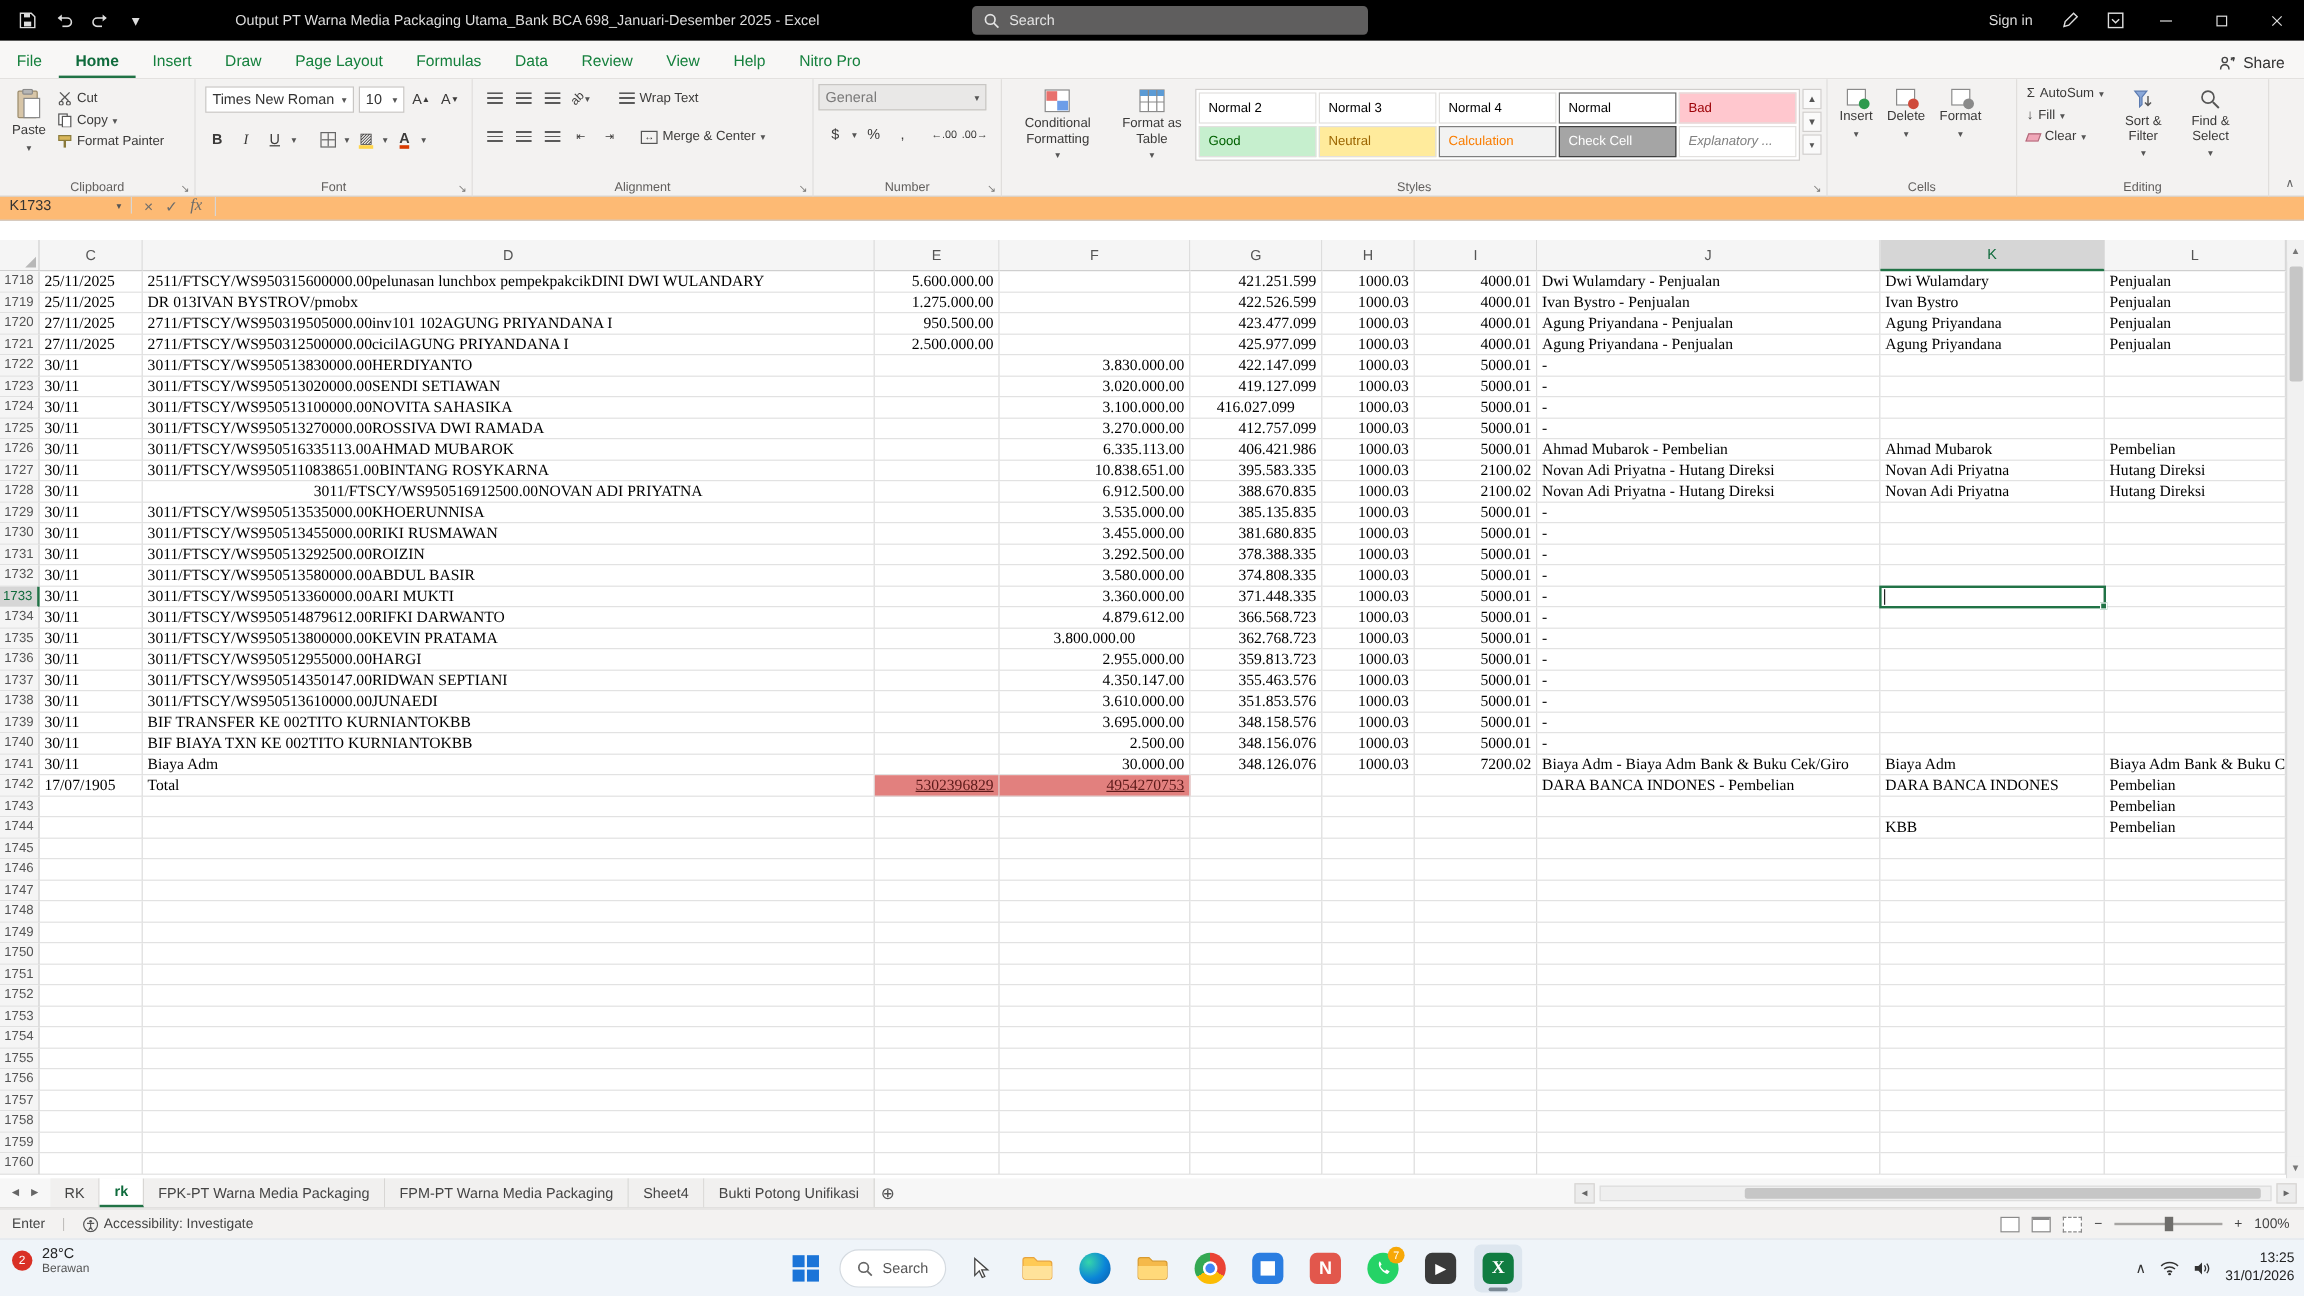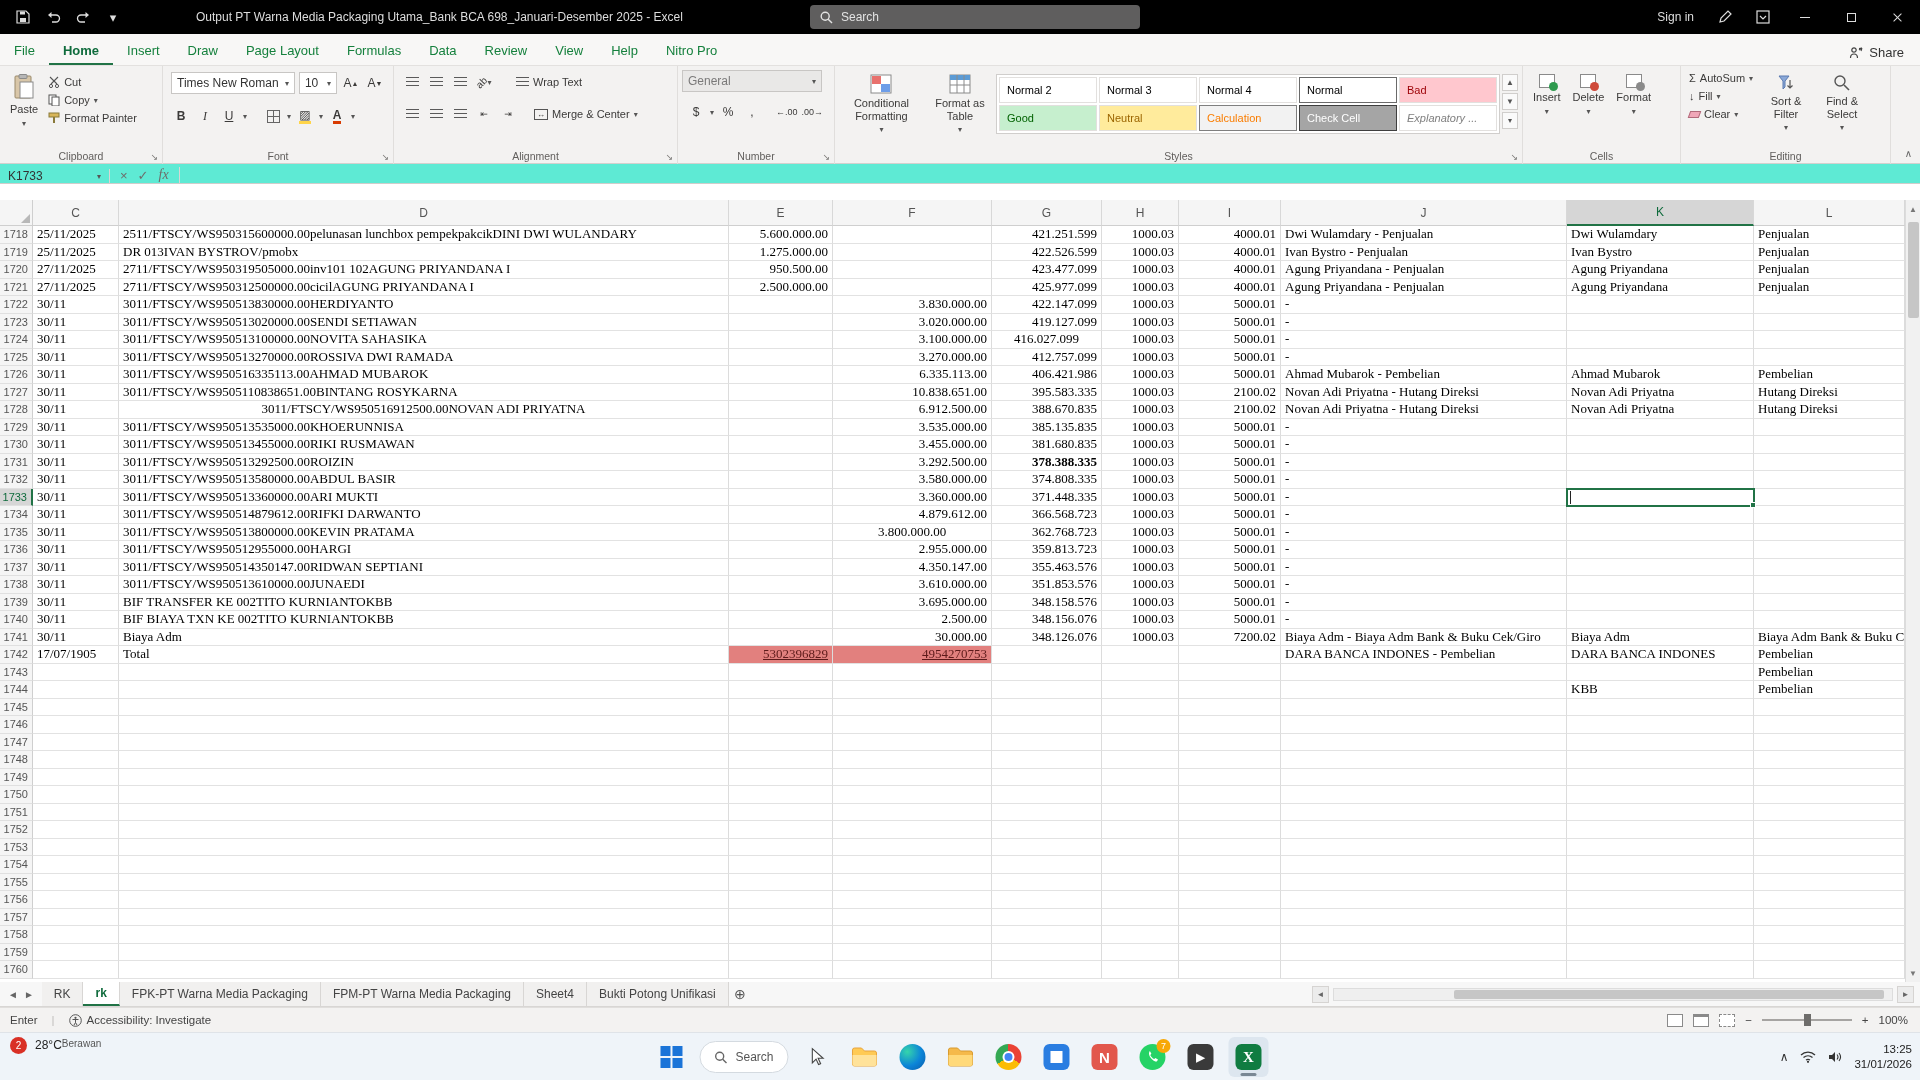--- a/index.html
+++ b/index.html
@@ -48,21 +48,21 @@
   .chip.italic { font-style:italic; }
   .gal-arrows { display:flex; flex-direction:column; justify-content:center; gap:2px; margin:4px 0 0 2px; }
   .gal-arrows div { width:16px; height:17px; border:1px solid #d0cecc; background:#fafafa; font-size:8px; color:#555; display:flex; align-items:center; justify-content:center; }
   .cells-ico { width:16px; height:14px; border:1px solid #8a8a8a; position:relative; background:#fff; }
   .cells-ico::after { content:""; position:absolute; right:-4px; bottom:-4px; width:9px; height:9px; border-radius:50%; }
   .ci-ins::after { background:#2e9a4e; } .ci-del::after { background:#cf4a3a; } .ci-fmt::after { background:#8a8a8a; }
   .num-dis { background:#e9e8e7; color:#7a7979; border:1px solid #c8c6c4; }
   .collapse-chevron { position:absolute; right:8px; bottom:4px; font-size:10px; color:#666; }
 
   
-  .formula-bar { position:absolute; top:164px; left:0; width:1920px; height:20px; background:#5eead4; border-bottom:1px solid #cfcdcb; display:flex; align-items:flex-end; }
+  .formula-bar { position:absolute; top:164px; left:0; width:1920px; height:20px; background:#fdba74; border-bottom:1px solid #cfcdcb; display:flex; align-items:flex-start; }
   .namebox { width:110px; border-right:1px solid #d8d6d4; display:flex; align-items:center; justify-content:space-between; padding:0 8px; font-size:12px; color:#333; }
   .fb-btns { display:flex; align-items:center; gap:10px; padding:0 10px; border-right:1px solid #d8d6d4; font-size:13px; color:#6e6d6b; }
   .fb-fx { font-family:"Liberation Serif",serif; font-style:italic; font-size:14px; }
   .fb-input { flex:1; }
 
   
   .grid-wrap { position:absolute; top:200px; left:0; width:1905px; height:782px; background:#fff; }
   .col-headers { position:absolute; top:0; left:0; height:26px; display:flex; }
   .corner { width:33px; height:26px; background:#f5f5f5; border-right:1px solid #cfcfcf; border-bottom:1px solid #cfcfcf; position:relative; }
   .corner::after { content:""; position:absolute; right:2px; bottom:2px; border-left:9px solid transparent; border-bottom:9px solid #b8b8b8; }
@@ -101,21 +101,21 @@
   .viewico { width:16px; height:13px; border:1px solid #8a8a8a; background:#fff; }
   .viewico.v2 { background:linear-gradient(#8a8a8a 0 2px,#fff 2px); }
   .viewico.v3 { border-style:dashed; }
   .zoom-track { position:relative; width:90px; height:2px; background:#a6a4a2; }
   .zoom-thumb { position:absolute; left:42px; top:-5px; width:7px; height:12px; background:#6e6d6b; }
 
   
   .taskbar { position:absolute; top:1032px; left:0; width:1920px; height:48px; background:#eff4f9; border-top:1px solid #dfe3e8; }
   .tk-weather { position:absolute; left:10px; top:4px; display:flex; align-items:center; gap:8px; }
   .badge-red { width:17px; height:17px; border-radius:50%; background:#d93025; color:#fff; font-size:10px; display:flex; align-items:center; justify-content:center; }
-  .weather-txt { display:flex; line-height:1.25; }
+  .weather-txt { display:flex; flex-direction:column; line-height:1.25; }
   .weather-temp { font-size:12px; color:#222; }
   .weather-desc { font-size:10px; color:#555; }
   .tk-center { position:absolute; left:50%; transform:translateX(-50%); top:0; height:48px; display:flex; align-items:center; gap:8px; }
   .taskbar-app { position:relative; width:40px; height:40px; border-radius:6px; display:flex; align-items:center; justify-content:center; }
   .taskbar-app.active { background:#dde6ef; }
   .taskbar-app.active::after { content:""; position:absolute; bottom:1px; left:12px; width:16px; height:3px; border-radius:2px; background:#7a8894; }
   .start-logo { display:grid; grid-template-columns:10px 10px; grid-auto-rows:10px; gap:2px; }
   .start-logo span { background:#1b74d8; }
   .tk-search { height:32px; background:#fff; border:1px solid #d4dae0; border-radius:16px; display:flex; align-items:center; gap:8px; padding:0 14px; font-size:12px; color:#555; }
   .app-glyph { width:28px; height:28px; display:flex; align-items:center; justify-content:center; }
@@ -677,21 +677,21 @@
           <div class="cell al" style="width: 286px;">-</div>
           <div class="cell al" style="width: 187px;"></div>
           <div class="cell al" style="width: 151px;"></div>
         </div>
         <div class="grid-row">
           <div class="row-h">1731</div>
           <div class="cell al" style="width: 86px;">30/11</div>
           <div class="cell al" style="width: 610px;">3011/FTSCY/WS950513292500.00ROIZIN</div>
           <div class="cell ar" style="width: 104px;"></div>
           <div class="cell ar" style="width: 159px;">3.292.500.00</div>
-          <div class="cell ar" style="width: 110px; font-weight: bold;">378.388.335</div>
+          <div class="cell ar" style="width: 110px;">378.388.335</div>
           <div class="cell ar" style="width: 77px;">1000.03</div>
           <div class="cell ar" style="width: 102px;">5000.01</div>
           <div class="cell al" style="width: 286px;">-</div>
           <div class="cell al" style="width: 187px;"></div>
           <div class="cell al" style="width: 151px;"></div>
         </div>
         <div class="grid-row">
           <div class="row-h">1732</div>
           <div class="cell al" style="width: 86px;">30/11</div>
           <div class="cell al" style="width: 610px;">3011/FTSCY/WS950513580000.00ABDUL BASIR</div>

